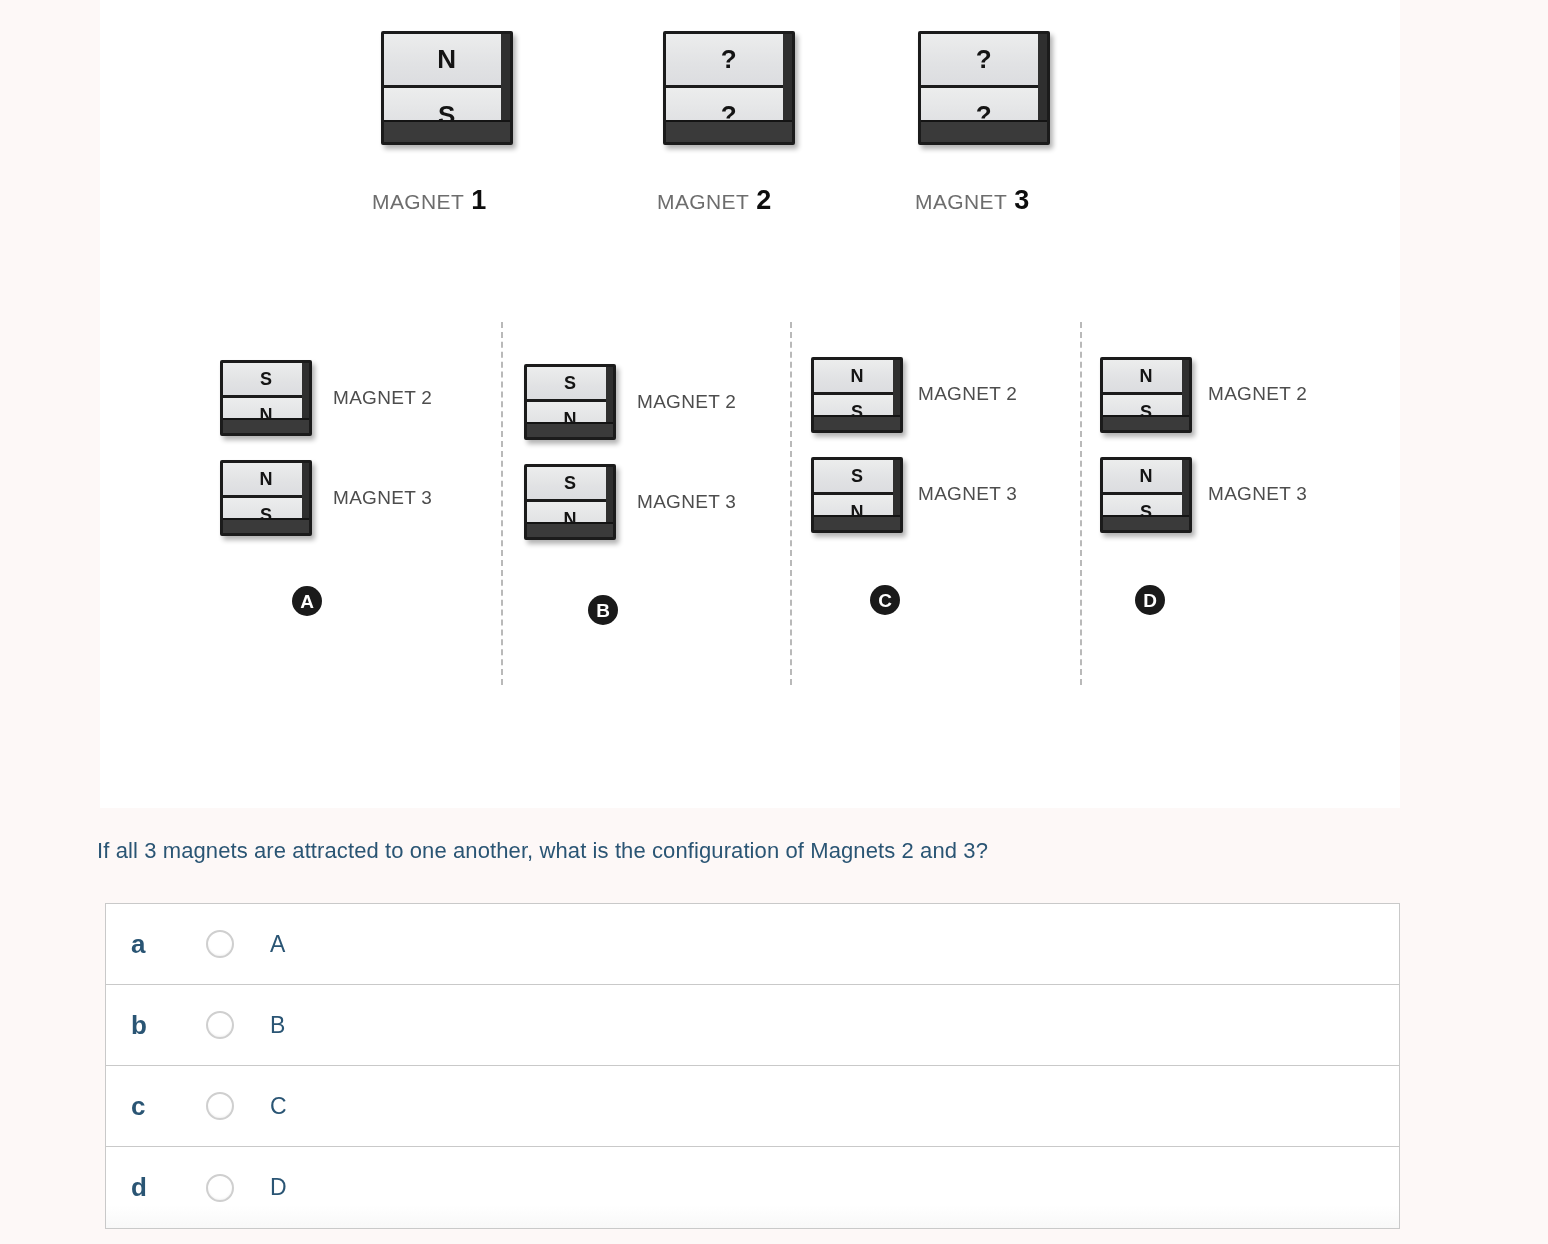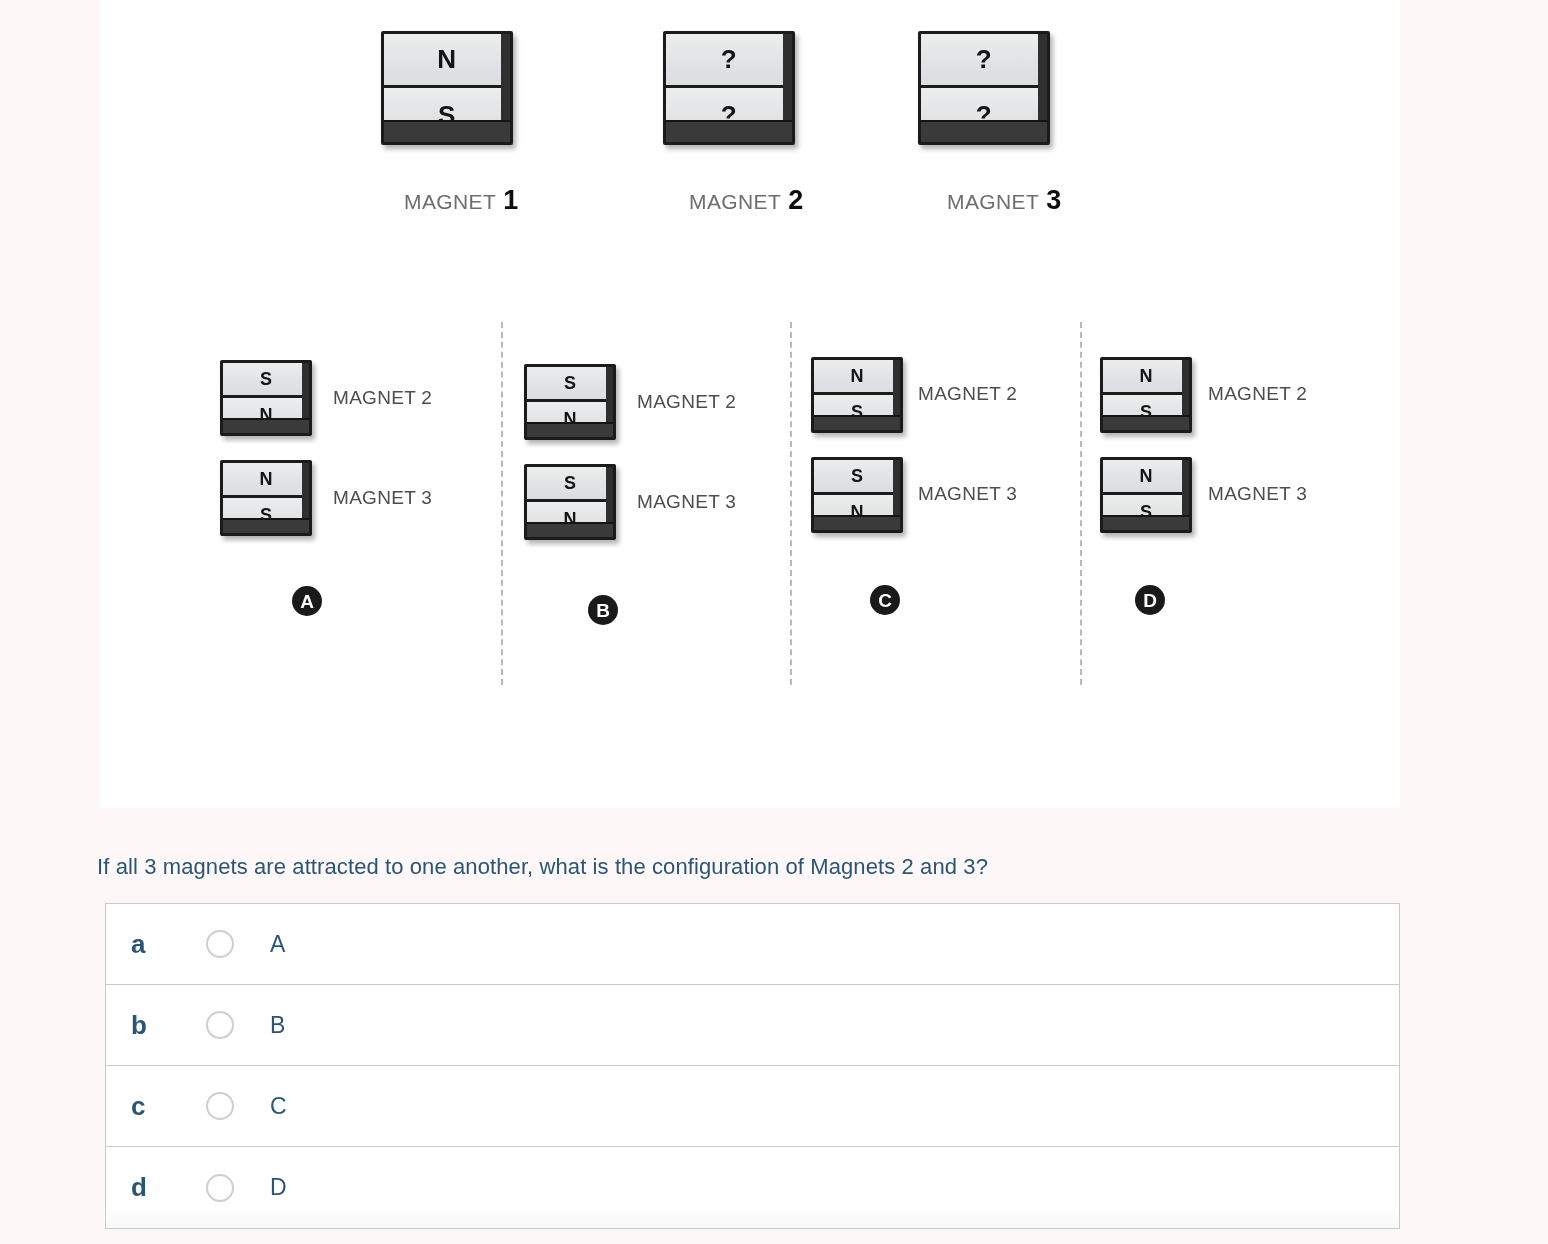--- a/index.html
+++ b/index.html
@@ -82,21 +82,20 @@
   .mag-sm .side { width: 7px; }
   .mag-sm .bevel{ height: 5px; }
 
   
   .top-label {
     position: absolute;
     white-space: nowrap;
     color: #6d6d6d;
     font-size: 21px;
     letter-spacing: 0.4px;
-    margin-left: 32px;
   }
   .top-label .num {
     color: #0d0d0d;
     font-weight: bold;
     font-size: 27px;
     margin-left: 7px;
   }
 
   
   .opt-label {
@@ -130,21 +129,20 @@
   }
 
   
   #question-text {
     position: absolute;
     left: 97px; top: 838px;
     width: 1300px;
     font-size: 22px;
     color: #2a5574;
     letter-spacing: 0.1px;
-    margin-top: 16px;
   }
 
   
   #answers {
     position: absolute;
     left: 105px; top: 903px;
     width: 1295px;
     border: 1px solid #c9c9c9;
     background: #ffffff;
   }

